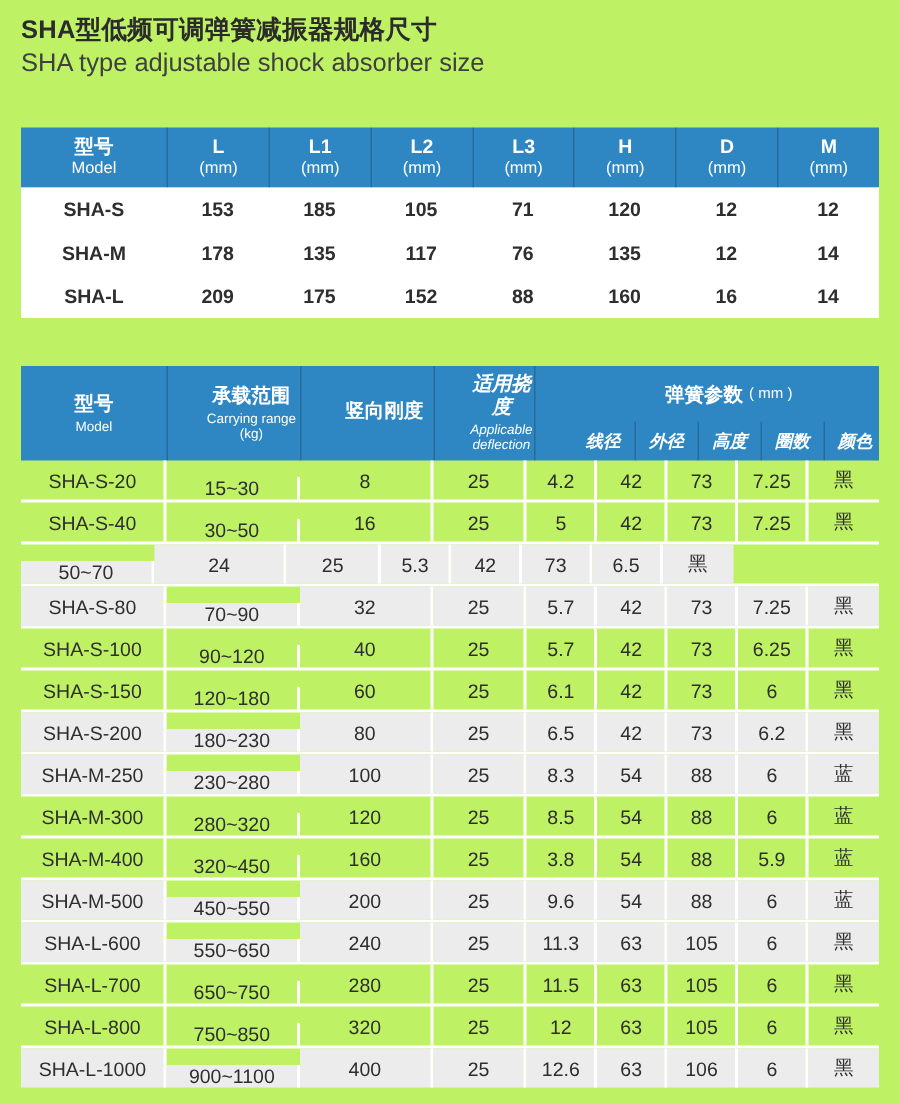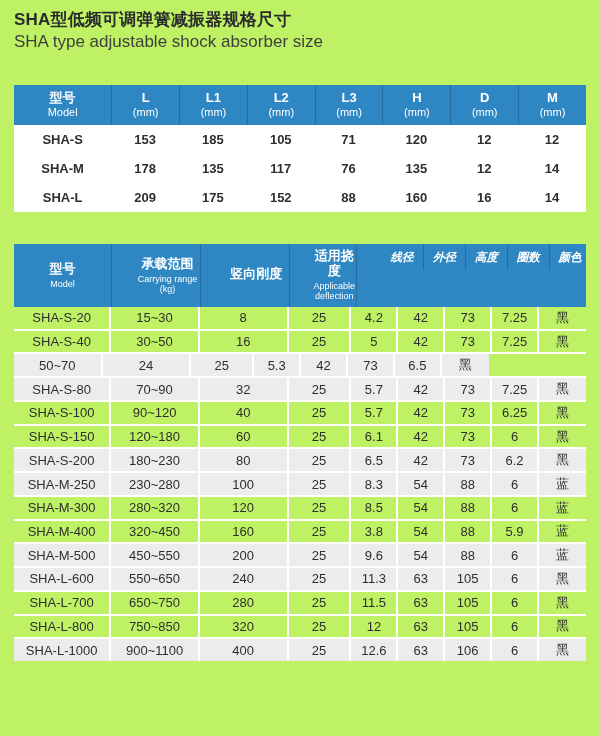--- a/index.html
+++ b/index.html
@@ -40,21 +40,21 @@
   .t2h-main {
     display: flex; flex-direction: column; justify-content: center; align-items: center;
     text-align: center; line-height: 1.15; padding: 2px 1px;
   }
   .t2h-main + .t2h-main, .t2h-spring { border-left: 1px solid rgba(0,0,0,0.20); padding-left: 24px; }
   .t2h-main .zh { font-size: 13px; font-weight: 700; margin-bottom: 2px; }
   .t2h-main .en { font-size: 9px; font-weight: 400; }
   .w0 { flex: 0 0 17%; }
   .w1 { flex: 0 0 15.5%; }
   .w2 { flex: 0 0 15.5%; }
-  .w3 { flex: 0 0 11%; }
+  .w3 { flex: 0 0 11%; font-style: italic; }
   .t2h-spring { flex: 0 0 41%; display: flex; flex-direction: column; }
   .spring-top { height: 37px; display: flex; align-items: center; justify-content: center; gap: 4px; }
   .spring-top .zh { font-size: 13px; font-weight: 700; }
   .spring-top .unit { font-size: 10px; font-weight: 400; }
   .spring-sub { height: 26px; display: flex; }
   .t2-sub {
     flex: 0 0 20%; display: flex; align-items: center; justify-content: center;
     font-size: 11.5px; font-weight: 700; font-style: italic;
   }
   .t2-sub + .t2-sub { border-left: 1px solid rgba(0,0,0,0.20); }
@@ -62,21 +62,21 @@
   .t2-body { height: 354px; display: flex; flex-direction: column; }
   .t2-row { flex: 1; display: flex; border-bottom: 2px solid #ffffff; }
   .t2-row:last-child { border-bottom: none; }
   .t2-cell {
     display: flex; align-items: center; justify-content: center;
     font-size: 13px; color: #2e2e2e; border-right: 2px solid #ffffff;
   }
   .t2-cell:last-child { border-right: none; }
   .t2-row.shaded .t2-cell { background: #ececec; }
   .sc0 { flex: 0 0 17%; }
-  .sc1 { flex: 0 0 15.5%; }
+  .sc1 { flex: 0 0 15.5%; margin-top: 11px; }
   .sc2 { flex: 0 0 15.5%; }
   .sc3 { flex: 0 0 11%; }
   .sc4, .sc5, .sc6, .sc7, .sc8 { flex: 0 0 8.2%; }
 </style>
 </head>
 <body>
 
 <div class="page">
 
   <div class="title-zh">SHA型低频可调弹簧减振器规格尺寸</div>
@@ -163,20 +163,24 @@
           <div class="en">Carrying range (kg)</div>
         </div>
         <div class="t2h-main w2">
           <div class="zh">竖向刚度</div>
         </div>
         <div class="t2h-main w3">
           <div class="zh">适用挠度</div>
           <div class="en">Applicable deflection</div>
         </div>
         <div class="t2h-spring" id="spring-group">
+        <div class="spring-top">
+          <span class="zh">弹簧参数</span>
+          <span class="unit">( mm )</span>
+        </div>
         <div class="spring-sub" id="spring-sub">
             <div class="t2-sub">线径</div>
             <div class="t2-sub">外径</div>
             <div class="t2-sub">高度</div>
             <div class="t2-sub">圈数</div>
             <div class="t2-sub">颜色</div>
           </div>
       </div>
     </div>
     <div class="t2-body" id="t2-body">

